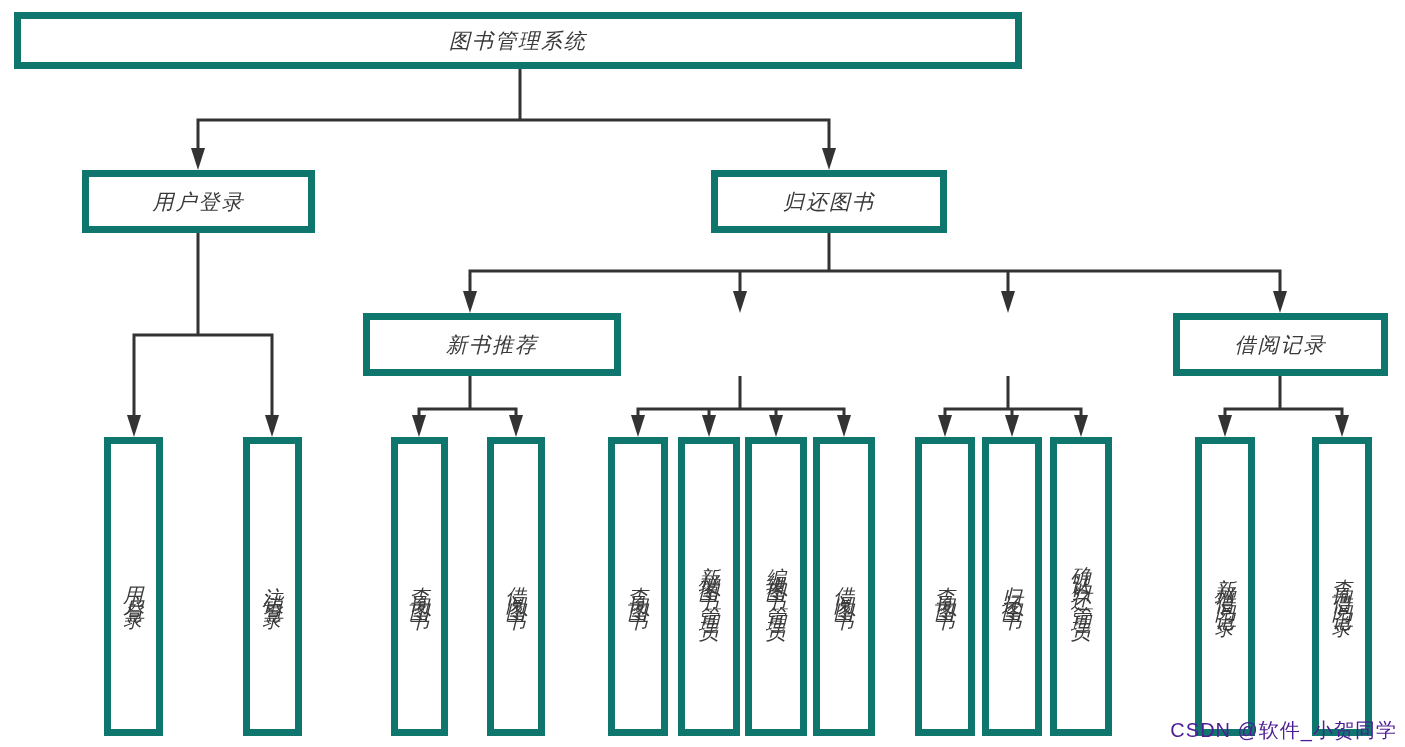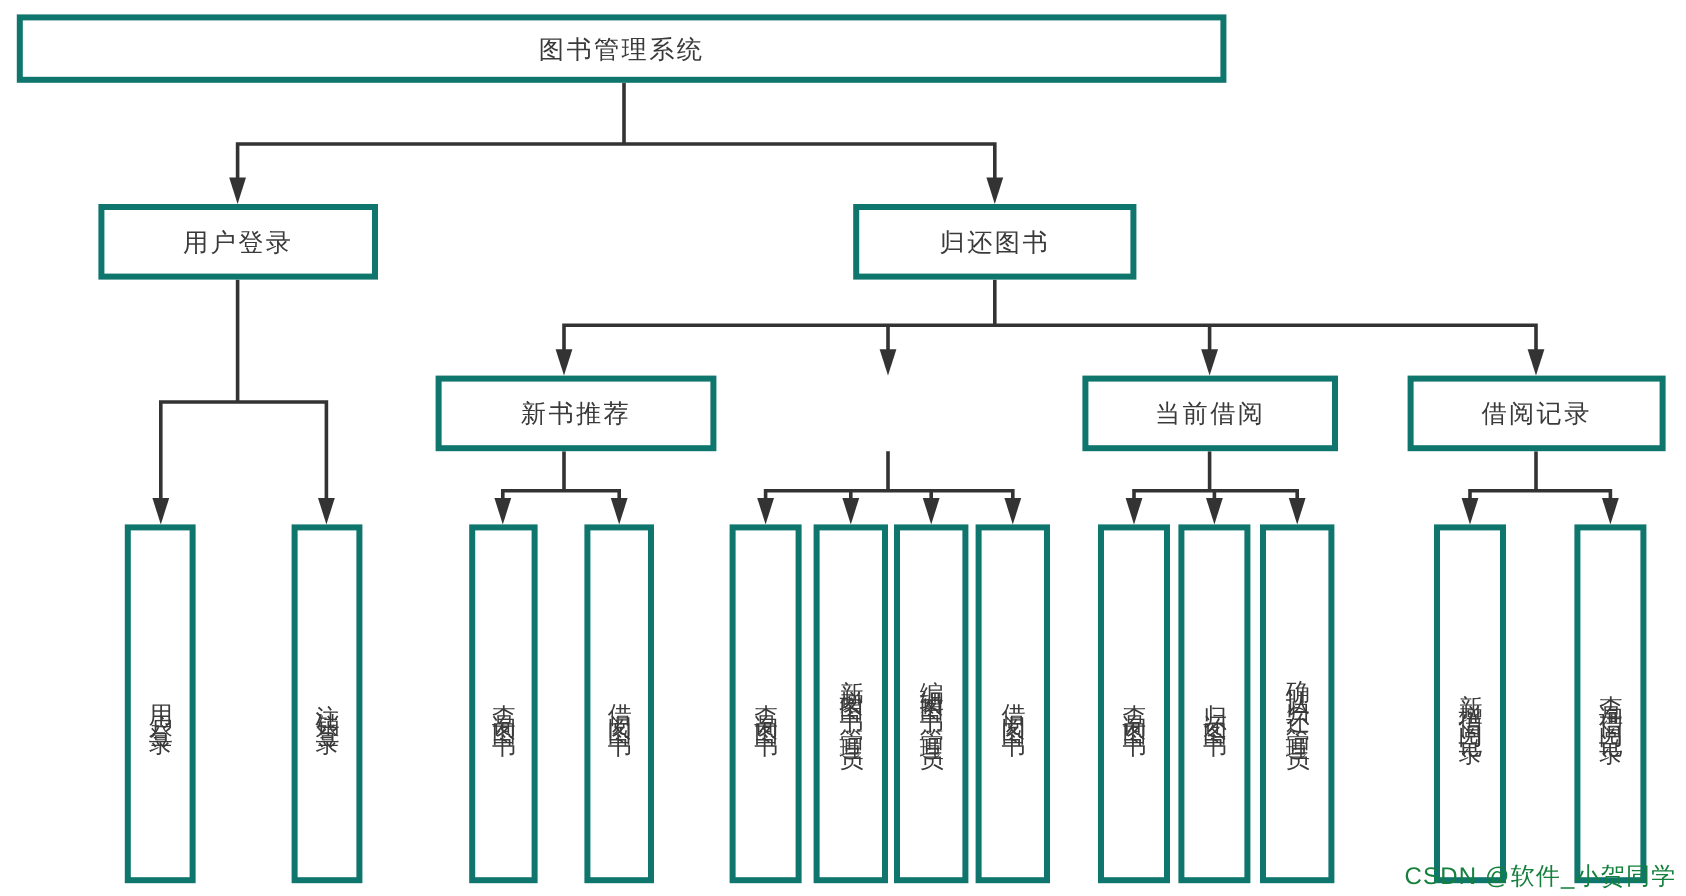--- a/index.html
+++ b/index.html
@@ -13,46 +13,47 @@
     overflow: hidden;
   }
   .connectors {
     position: absolute;
     left: 0; top: 0;
     width: 1405px; height: 747px;
   }
   .node {
     position: absolute;
     box-sizing: border-box;
-    border: 5px solid #0f766e;
+    border: 7px solid #0f766e;
     background: #ffffff;
     display: flex;
     align-items: center;
     justify-content: center;
     text-align: center;
+    font-style: italic;
   }
   .node.h span {
     font-size: 21px;
     letter-spacing: 2px;
     white-space: nowrap;
   }
   .node.v span {
     writing-mode: vertical-rl;
     text-orientation: mixed;
     font-size: 20px;
     letter-spacing: 8px;
     line-height: 1.1;
   }
   .watermark {
     position: absolute;
     right: 8px;
     bottom: 3px;
     font-size: 20px;
     letter-spacing: 1px;
-    color: #15803d;
+    color: #4c1d95;
     z-index: 5;
     white-space: nowrap;
   }
 </style>
 </head>
 <body>
 
 <div class="canvas">
 
   <svg class="connectors" viewBox="0 0 1405 747" xmlns="http://www.w3.org/2000/svg">
@@ -92,25 +93,22 @@
     <span>图书管理系统</span>
   </div>
 
   <div class="node h" style="left:82px; top:170px; width:233px; height:63px">
     <span>用户登录</span>
   </div>
   <div class="node h" style="left:711px; top:170px; width:236px; height:63px">
     <span>归还图书</span>
   </div>
 
-  <div class="node h" style="left:363px; top:313px; width:234px; height:63px">
+  <div class="node h" style="left:363px; top:313px; width:258px; height:63px">
     <span>新书推荐</span>
-  </div>
-  <div class="node h" style="left:902px; top:313px; width:213px; height:63px">
-    <span>当前借阅</span>
   </div>
   <div class="node h" style="left:1173px; top:313px; width:215px; height:63px">
     <span>借阅记录</span>
   </div>
 
   <div class="node v" style="left:104px; top:437px; width:59px; height:299px">
     <span>用户登录</span>
   </div>
   <div class="node v" style="left:243px; top:437px; width:59px; height:299px">
     <span>注销登录</span>

